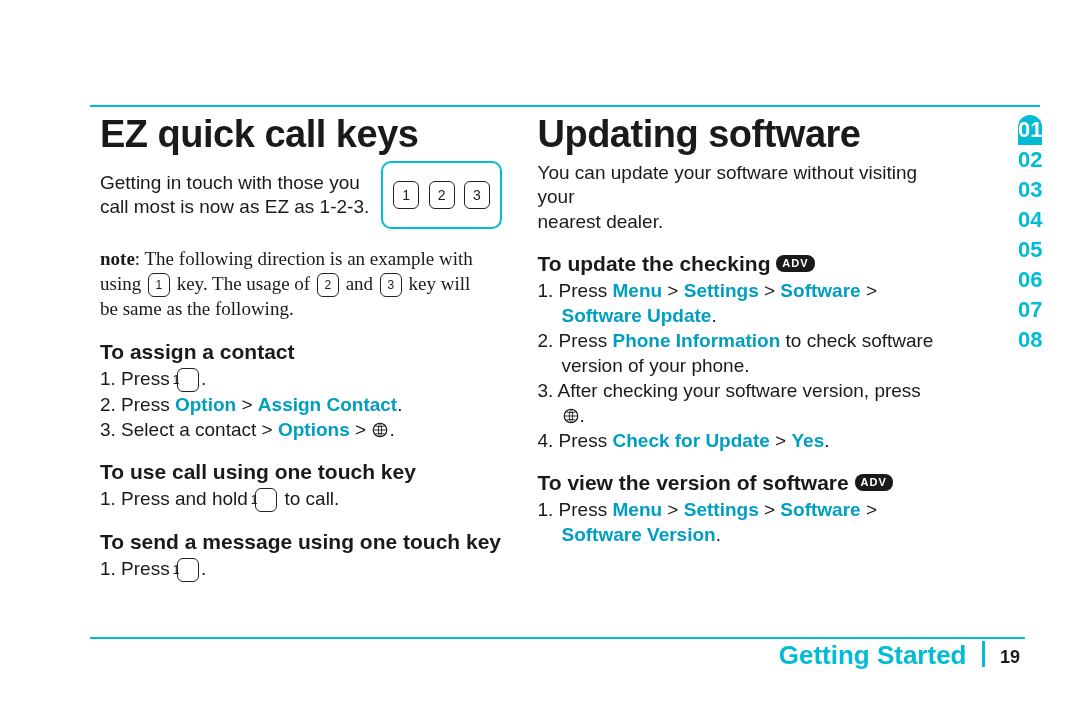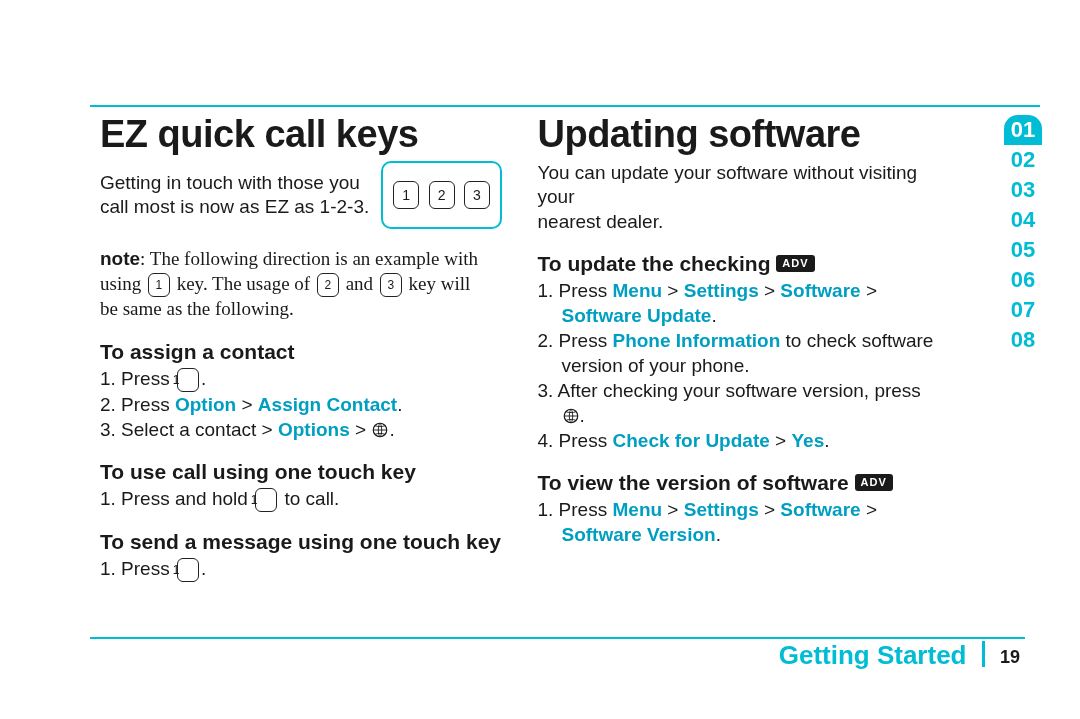--- a/index.html
+++ b/index.html
@@ -46,21 +46,21 @@
     line-height: 1.28;
   }
   .note {
     font-family: Georgia, 'Times New Roman', serif;
     font-size: 19px;
     line-height: 1.3;
     margin-top: 18px;
   }
   .note-label {
     font-weight: 400;
-    font-family: Liberation Sans, sans-serif;
+    font-family: Liberation Serif, serif;
     text-align: right;
   }
   h2.sub {
     font-size: 21px;
     font-weight: 700;
     margin: 18px 0 2px 0;
   }
   .steps {
     font-size: 19px;
     line-height: 1.32;
@@ -97,21 +97,21 @@
     font-size: 12px;
   }
   .adv-badge {
     display: inline-block;
     background: #1a1a1a;
     color: #fff;
     font-weight: 900;
     font-size: 11px;
     letter-spacing: 1px;
     padding: 0 6px;
-    border-radius: 3px;
+    border-radius: 8px;
     vertical-align: middle;
     font-family: Arial, sans-serif;
     height: 17px;
     line-height: 17px;
     position: relative;
     top: -2px;
   }
   .globe {
     display: inline-block;
     width: 18px;
@@ -121,21 +121,21 @@
     top: -1px;
   }
   .globe svg { width: 18px; height: 18px; display: block; }
   
   .sidenav {
     position: absolute;
     right: 38px;
     top: 115px;
   }
   .sn-item {
-    width: 38px;
+    width: 24px;
     text-align: center;
     font-size: 22px;
     font-weight: 700;
     color: #00bcd4;
     line-height: 30px;
   }
   .sn-item.active {
     color: #fff;
     background: #00bcd4;
     border-top-left-radius: 14px;

